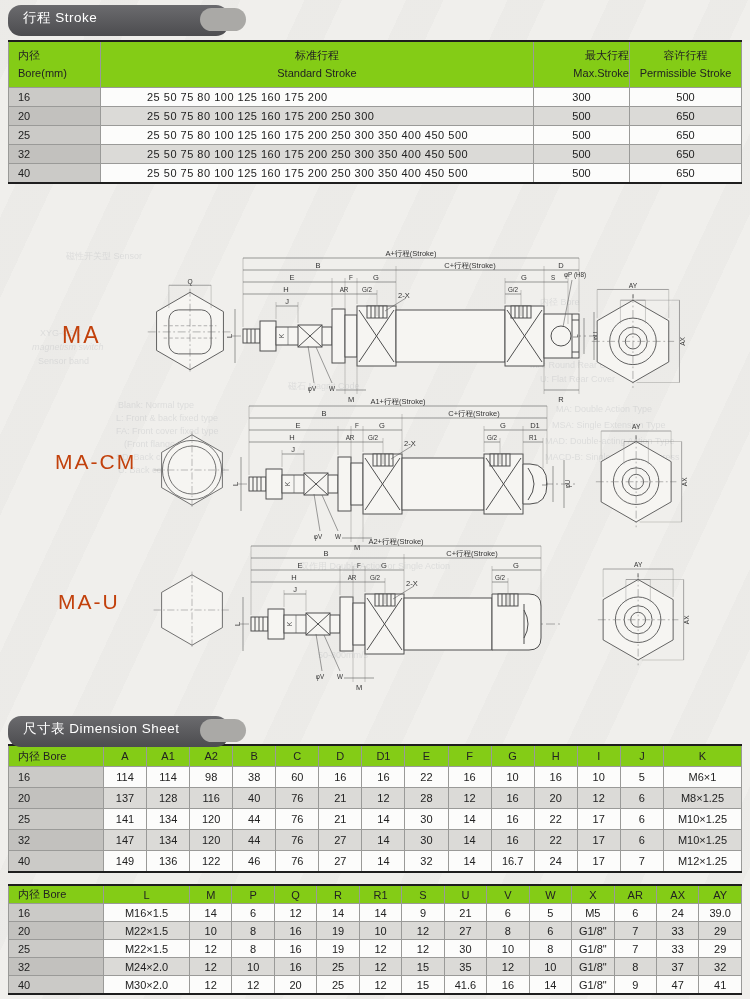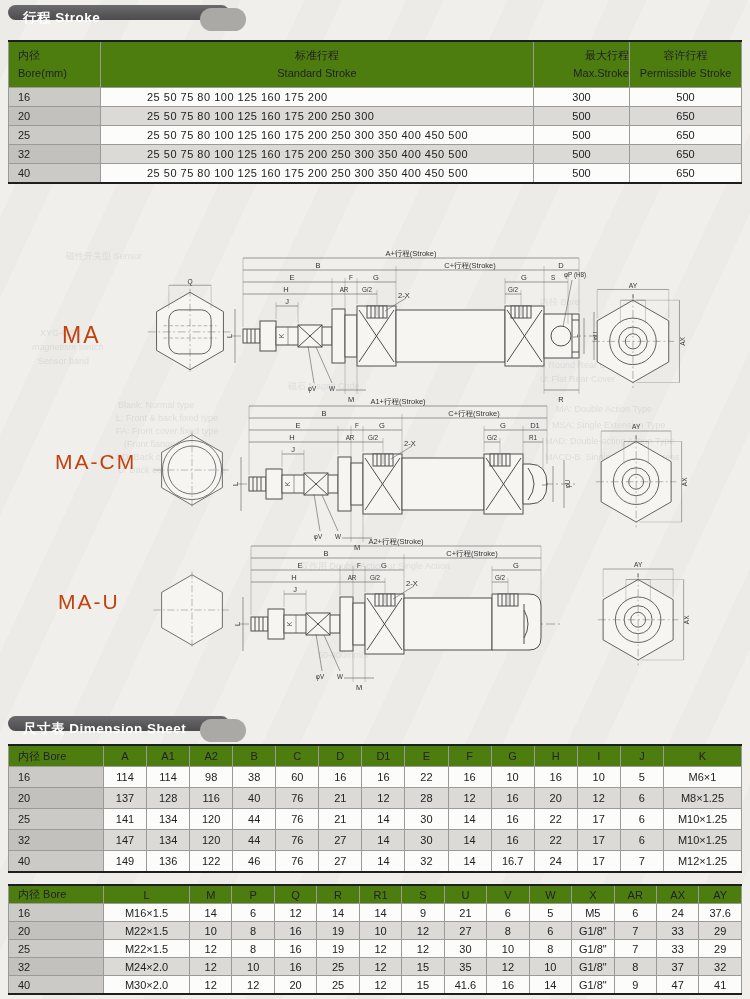--- a/index.html
+++ b/index.html
@@ -1,31 +1,31 @@
 <!DOCTYPE html>
 <html><head>
 <meta charset="utf-8">
 <style>
   html,body{margin:0;padding:0;background:#e7e6e3;}
   .page{position:relative;width:750px;height:999px;margin:0 auto;overflow:hidden;
         background:#f0efec;font-family:"Liberation Sans",sans-serif;color:#222;}
   .page::before{content:"";position:absolute;inset:0;pointer-events:none;
         background:repeating-linear-gradient(115deg,rgba(120,120,120,.035) 0 34px,rgba(255,255,255,0) 34px 92px);}
   
-  .pill{position:absolute;left:8px;height:15px;width:206px;z-index:3;
+  .pill{position:absolute;left:8px;height:31px;width:206px;z-index:3;
         background:linear-gradient(#6b6b6e,#4c4c4f);border-radius:13px;color:#fff;
-        font-size:13.5px;font-weight:bold;line-height:26px;padding-left:15px;letter-spacing:.5px;}
+        font-size:13.5px;font-weight:normal;line-height:26px;padding-left:15px;letter-spacing:.5px;}
   .pill::after{content:"";position:absolute;right:-17px;top:3px;width:46px;height:23px;
         background:#aaa9a6;border-radius:12px;z-index:-1;}
   
   table{position:absolute;left:8px;width:734px;border-collapse:collapse;table-layout:fixed;
         background:#fcfcfb;font-size:11px;z-index:2;
         border:1px solid #666;border-top:2px solid #1e1e1e;border-bottom:2px solid #1e1e1e;}
   th,td{border:1px solid #9a9a98;text-align:center;padding:0;overflow:hidden;white-space:nowrap;}
-  th{background:#4d7c0f;font-weight:normal;}
+  th{background:#84cc16;font-weight:normal;}
   thead tr{border-bottom:1px solid #555;}
   tbody tr:nth-child(even){background:#dbdad7;}
   tbody tr:nth-child(even) td:first-child{background:#c2c1be;}
   tbody td:first-child{background:#cbcac7;text-align:left;padding-left:9px;}
   th:first-child{text-align:left;padding-left:9px;}
   .t1{top:40px;}
   .t1 th{height:45px;line-height:1.55;}
   .t1 tbody td{height:18px;}
   .t1 th:nth-child(1){width:82px;}
   .t1 th:nth-child(3){width:95px;text-align:right;}
@@ -531,21 +531,21 @@
           <td>12</td>
           <td>14</td>
           <td>14</td>
           <td>9</td>
           <td>21</td>
           <td>6</td>
           <td>5</td>
           <td>M5</td>
           <td>6</td>
           <td>24</td>
-          <td>37.6</td>
+          <td>39.0</td>
         </tr>
         <tr>
           <td>20</td>
           <td>M22×1.5</td>
           <td>10</td>
           <td>8</td>
           <td>16</td>
           <td>19</td>
           <td>10</td>
           <td>12</td>

